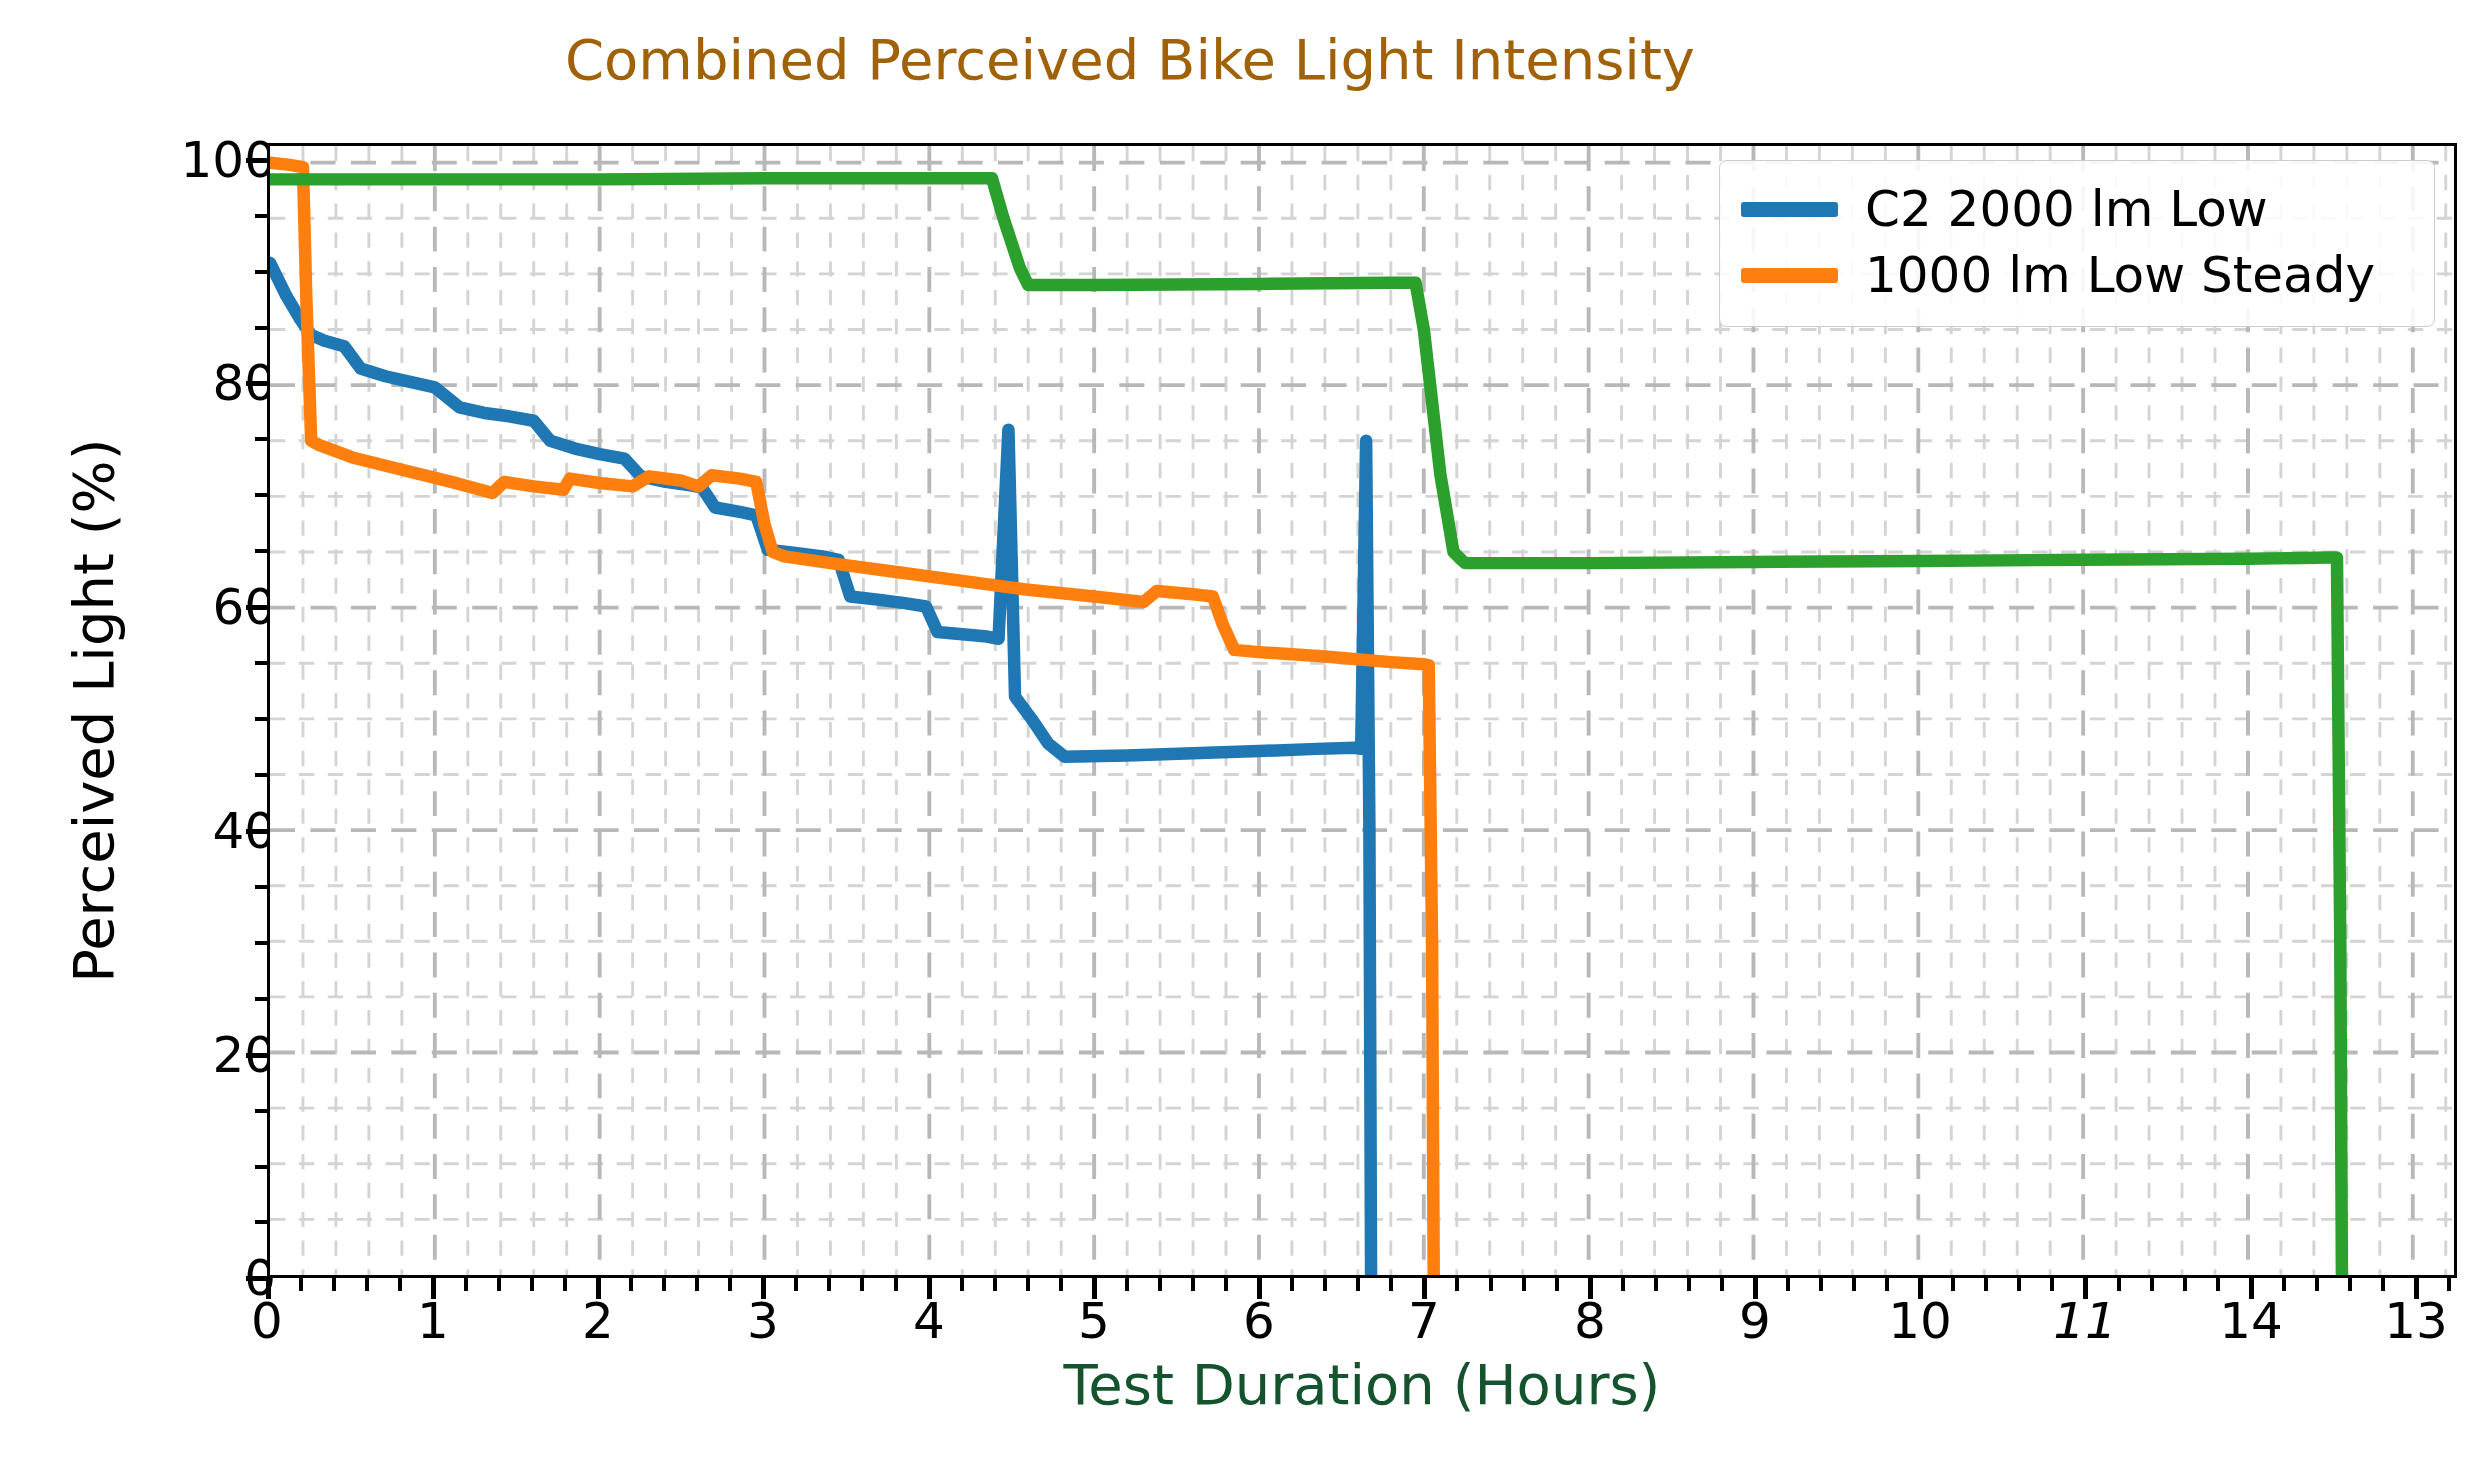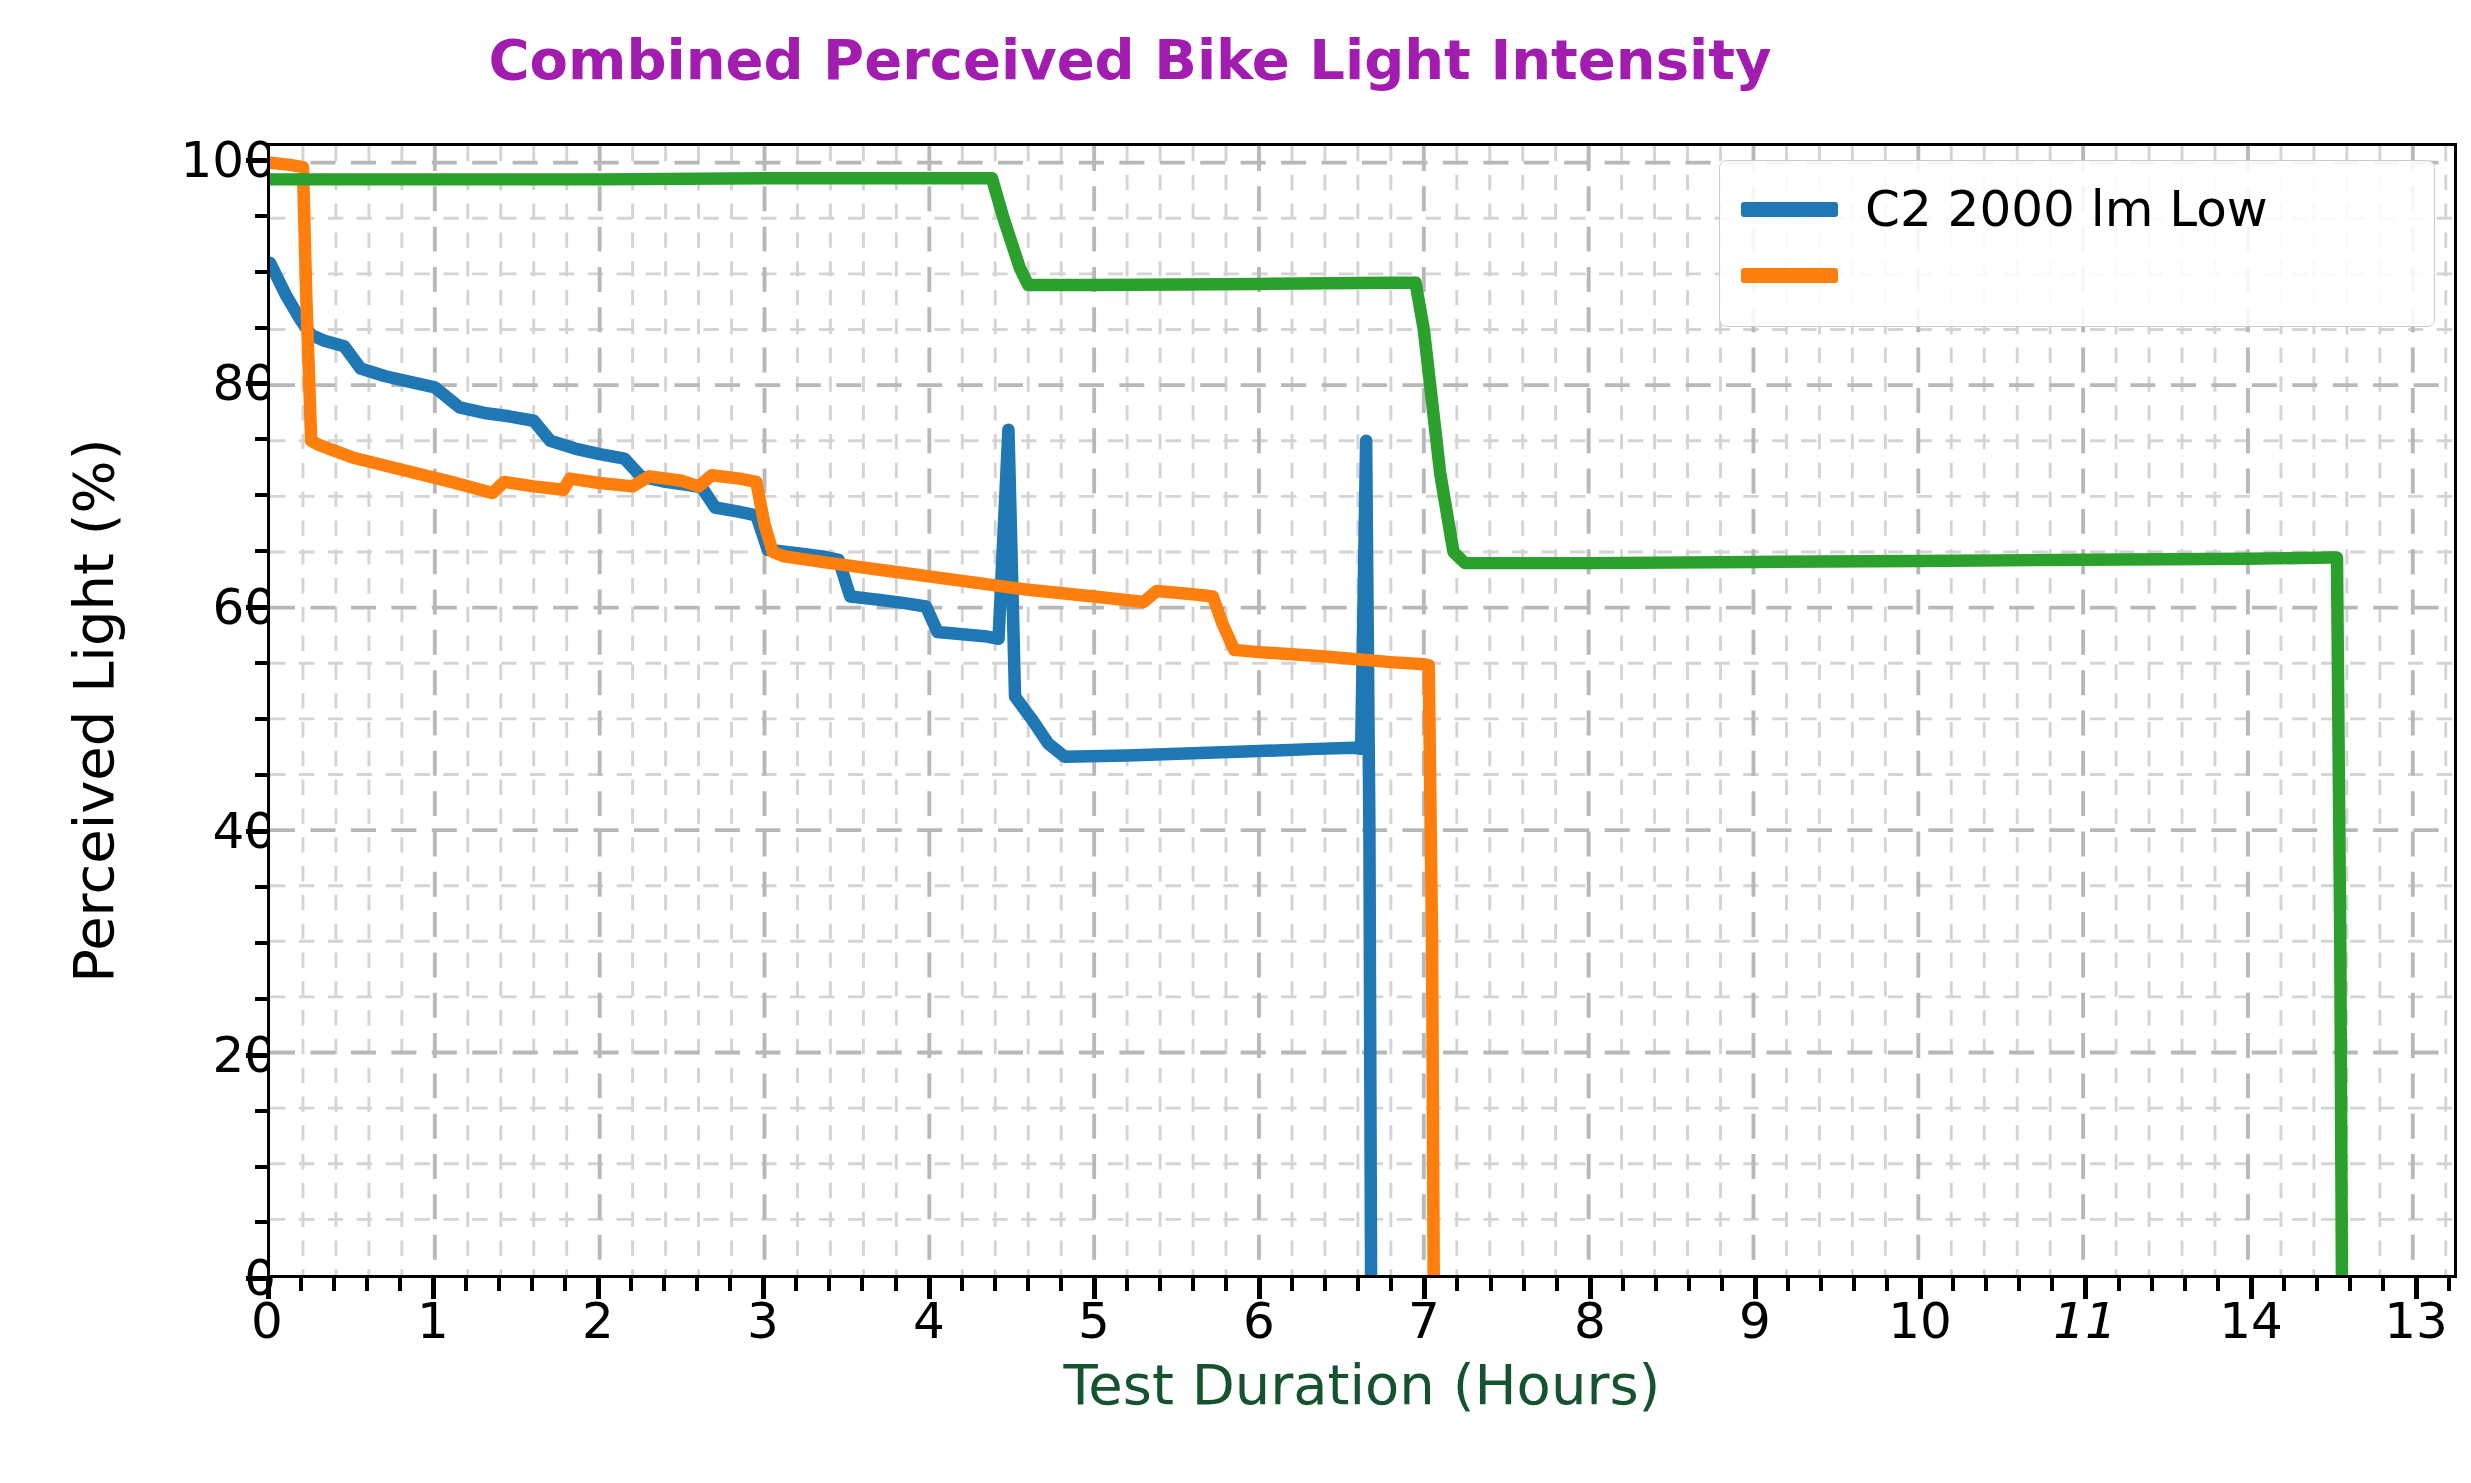--- a/index.html
+++ b/index.html
@@ -15,24 +15,23 @@
     font-family: "DejaVu Sans", sans-serif;
     overflow: hidden;
   }
   #chart-title {
     position: absolute;
     left: 0;
     top: 27px;
     width: 2260px;
     text-align: center;
     font-size: 56px;
-    color: #a21caf;
+    color: #a16207;
     letter-spacing: 0px;
     white-space: nowrap;
-    font-weight: bold;
   }
   
   #plot-area {
     position: absolute;
     left: 267px;
     top: 143px;
     width: 2190px;
     height: 1135px;
     box-sizing: border-box;
     border: 3.9px solid #000000;
@@ -347,17 +346,18 @@
       </svg>
   </div>
 
   <div id="legend">
       <div class="legend-row">
         <span class="legend-swatch" style="background: rgb(31, 119, 180);"></span>
         <span class="legend-text">C2 2000 lm Low</span>
       </div>
       <div class="legend-row">
         <span class="legend-swatch" style="background: rgb(255, 127, 14);"></span>
+        <span class="legend-text">1000 lm Low Steady</span>
       </div>
     </div>
 
 </div>
 
 
 </body></html>

